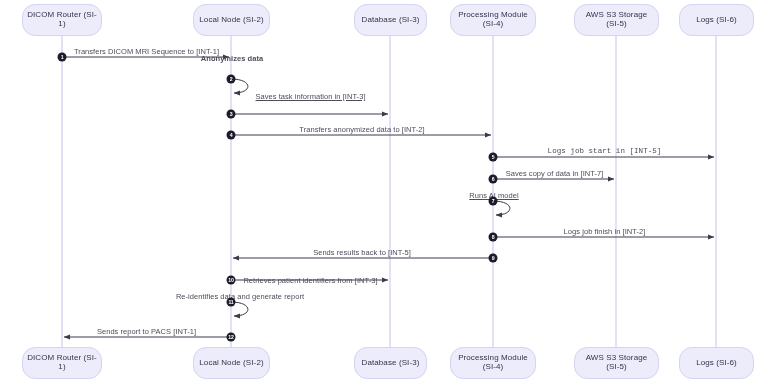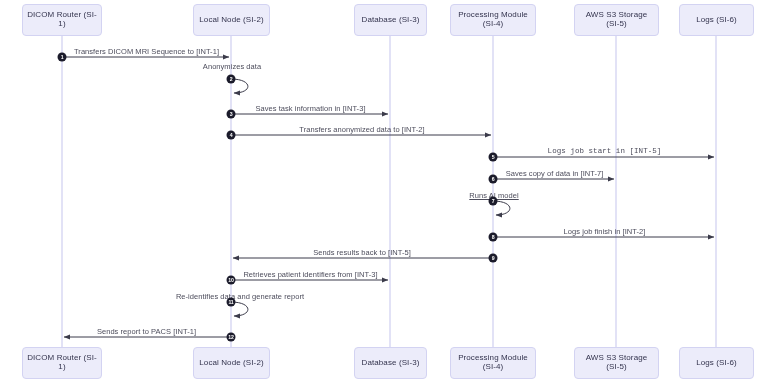--- a/index.html
+++ b/index.html
@@ -20,21 +20,21 @@
     left: 0;
     top: 0;
     width: 784px;
     height: 387px;
   }
   .participant-box {
     position: absolute;
     box-sizing: border-box;
     background: #ececfa;
     border: 1px solid #d3d3f2;
-    border-radius: 4px;
+    border-radius: 13px;
     display: flex;
     align-items: center;
     justify-content: center;
     text-align: center;
     color: #33334d;
     font-size: 8px;
     line-height: 1.1;
     letter-spacing: 0.1px;
     padding: 2px 3px;
   }
@@ -138,29 +138,29 @@
       </div>
       <div class="participant-box" style="left: 574px; top: 347px; width: 85px; height: 32px; background: rgb(236, 236, 250); border-color: rgb(211, 211, 242); color: rgb(51, 51, 77);">
         <span>AWS S3 Storage (SI-5)</span>
       </div>
       <div class="participant-box" style="left: 679px; top: 347px; width: 75px; height: 32px; background: rgb(236, 236, 250); border-color: rgb(211, 211, 242); color: rgb(51, 51, 77);">
         <span>Logs (SI-6)</span>
       </div>
     </div>
   <div id="labels">
       <div class="msg-label" style="left: 146.5px; top: 47px; color: rgb(77, 77, 92);">Transfers DICOM MRI Sequence to [INT-1]</div>
-      <div class="msg-label" style="left: 232px; top: 62px; color: rgb(77, 77, 92);">Anonymizes data</div>
-      <div class="msg-label" style="left: 310.5px; top: 104px; color: rgb(77, 77, 92);">Saves task information in [INT-3]</div>
+      <div class="msg-label" style="left: 232px; top: 54px; color: rgb(77, 77, 92); font-weight: bold;">Anonymizes data</div>
+      <div class="msg-label" style="left: 310.5px; top: 92px; color: rgb(77, 77, 92); text-decoration: underline;">Saves task information in [INT-3]</div>
       <div class="msg-label" style="left: 362px; top: 125px; color: rgb(77, 77, 92);">Transfers anonymized data to [INT-2]</div>
       <div class="msg-label" style="left: 604.5px; top: 147px; color: rgb(77, 77, 92); font-family: Liberation Mono, monospace;">Logs job start in [INT-5]</div>
       <div class="msg-label" style="left: 554.5px; top: 169px; color: rgb(77, 77, 92);">Saves copy of data in [INT-7]</div>
       <div class="msg-label" style="left: 494px; top: 191px; color: rgb(77, 77, 92); text-decoration: underline;">Runs AI model</div>
       <div class="msg-label" style="left: 604.5px; top: 227px; color: rgb(77, 77, 92);">Logs job finish in [INT-2]</div>
       <div class="msg-label" style="left: 362px; top: 248px; color: rgb(77, 77, 92);">Sends results back to [INT-5]</div>
-      <div class="msg-label" style="left: 310.5px; top: 270px; color: rgb(77, 77, 92);">Retrieves patient identifiers from [INT-3]</div>
+      <div class="msg-label" style="left: 310.5px; top: 276px; color: rgb(77, 77, 92);">Retrieves patient identifiers from [INT-3]</div>
       <div class="msg-label" style="left: 240px; top: 292px; color: rgb(77, 77, 92);">Re-identifies data and generate report</div>
       <div class="msg-label" style="left: 146.5px; top: 327px; color: rgb(77, 77, 92);">Sends report to PACS [INT-1]</div>
     </div>
   <div id="markers">
       <div class="seq-marker" style="left: 62px; top: 57px; background: rgb(27, 27, 43); color: rgb(255, 255, 255);">1</div>
       <div class="seq-marker" style="left: 231px; top: 79px; background: rgb(27, 27, 43); color: rgb(255, 255, 255);">2</div>
       <div class="seq-marker" style="left: 231px; top: 114px; background: rgb(27, 27, 43); color: rgb(255, 255, 255);">3</div>
       <div class="seq-marker" style="left: 231px; top: 135px; background: rgb(27, 27, 43); color: rgb(255, 255, 255);">4</div>
       <div class="seq-marker" style="left: 493px; top: 157px; background: rgb(27, 27, 43); color: rgb(255, 255, 255);">5</div>
       <div class="seq-marker" style="left: 493px; top: 179px; background: rgb(27, 27, 43); color: rgb(255, 255, 255);">6</div>

